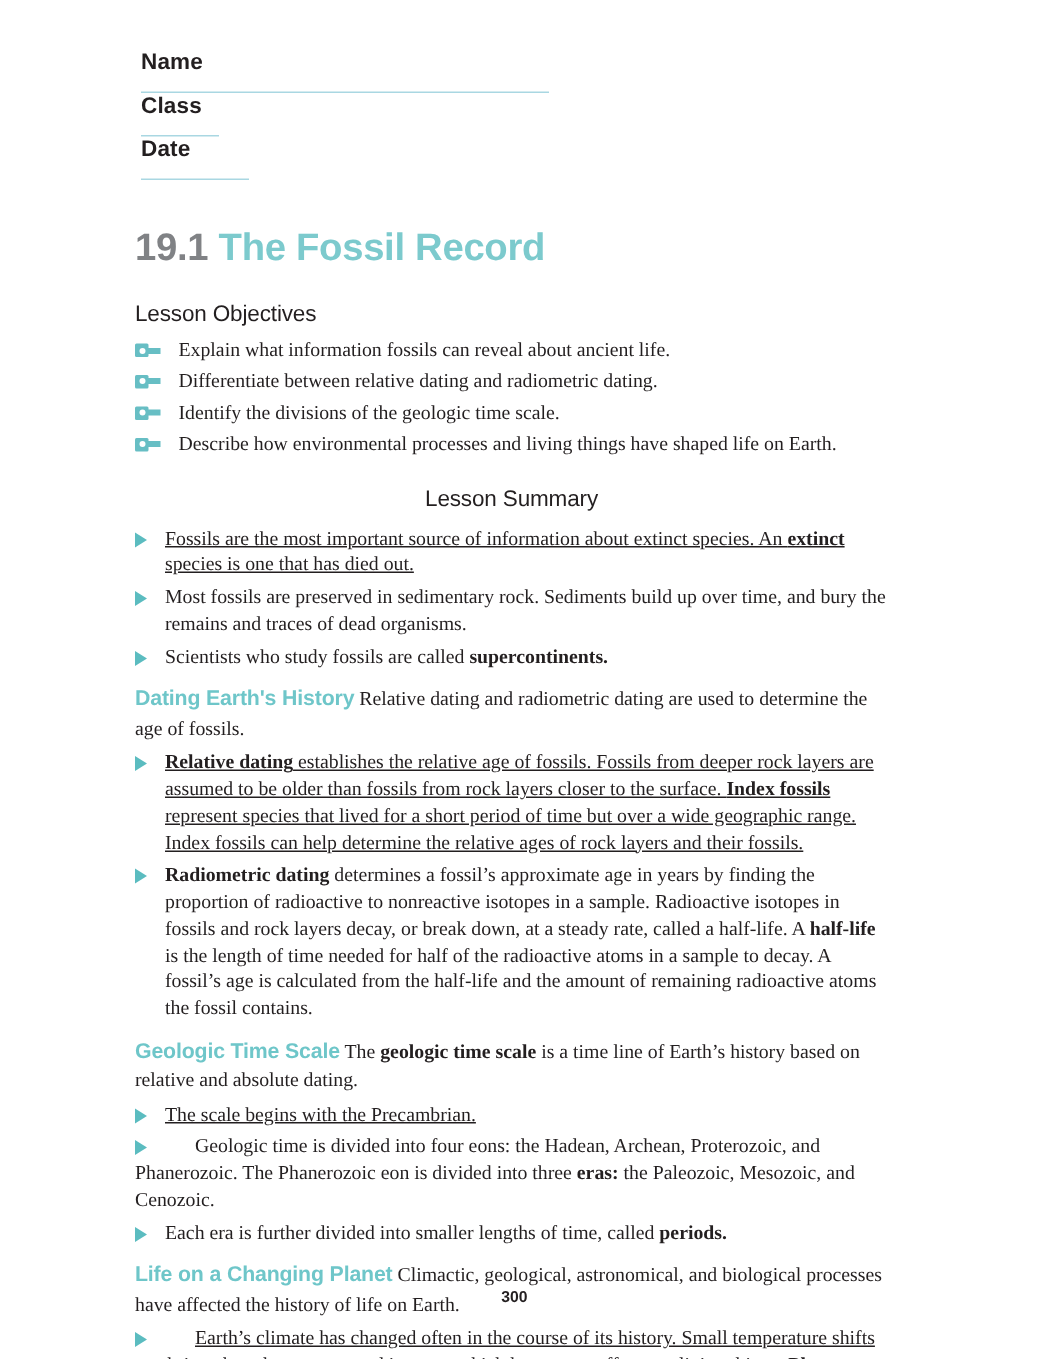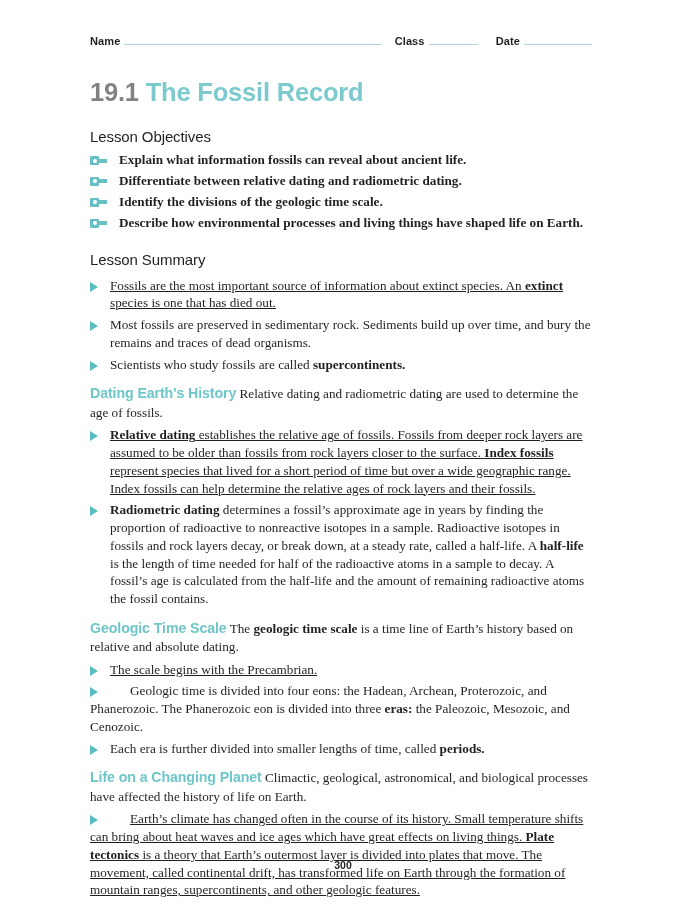--- a/index.html
+++ b/index.html
@@ -25,24 +25,25 @@
     padding: 0 108px 0 90px;
   }
 
   
   .idline {
     display: flex;
     align-items: baseline;
     margin: 0;
     padding-top: 33px;
     font-family: "Liberation Sans", sans-serif;
-    font-size: 11px;
+    font-size: 15px;
     font-weight: 700;
     color: #231f20;
     letter-spacing: 0.1px;
+    flex-direction: column;
   }
   .idline .fld-label { white-space: nowrap; }
   .idline .rule {
     border-bottom: 1.1px solid #a9d7e2;
     margin-left: 4px;
     height: 11px;
   }
   .rule-name  { width: 272px; }
   .rule-class { width: 52px; margin-right: 18px; }
   .rule-date  { width: 72px; }
@@ -65,21 +66,21 @@
   .section-heading {
     margin: 0;
     padding-top: 22px;
     padding-bottom: 4px;
     font-family: "Liberation Sans", sans-serif;
     font-size: 15px;
     font-weight: 400;
     color: #231f20;
     letter-spacing: -0.1px;
   }
-  .section-heading.tight { padding-top: 18px; }
+  .section-heading.tight { padding-top: 18px; text-align: center; }
 
   
   .obj-list { margin: 0; padding: 0; list-style: none; }
   .obj-item {
     display: flex;
     align-items: flex-start;
     margin: 0;
     padding: 2px 0 1.5px 0;
     font-size: 13.2px;
     line-height: 1.32;
@@ -105,21 +106,21 @@
     width: 4px; height: 4px;
     background: #ffffff;
     border-radius: 50%;
   }
   .key-icon .k-shaft {
     position: absolute;
     left: 8px; top: 2.5px;
     width: 9px; height: 4px;
     background: #67bec4;
   }
-  .obj-text { flex: 1 1 auto; font-weight: bold; }
+  .obj-text { flex: 1 1 auto; }
 
   
   .sub-para {
     margin: 0;
     padding-top: 11px;
     font-size: 13.2px;
     line-height: 1.345;
     text-align: left;
   }
   .sub-head {

